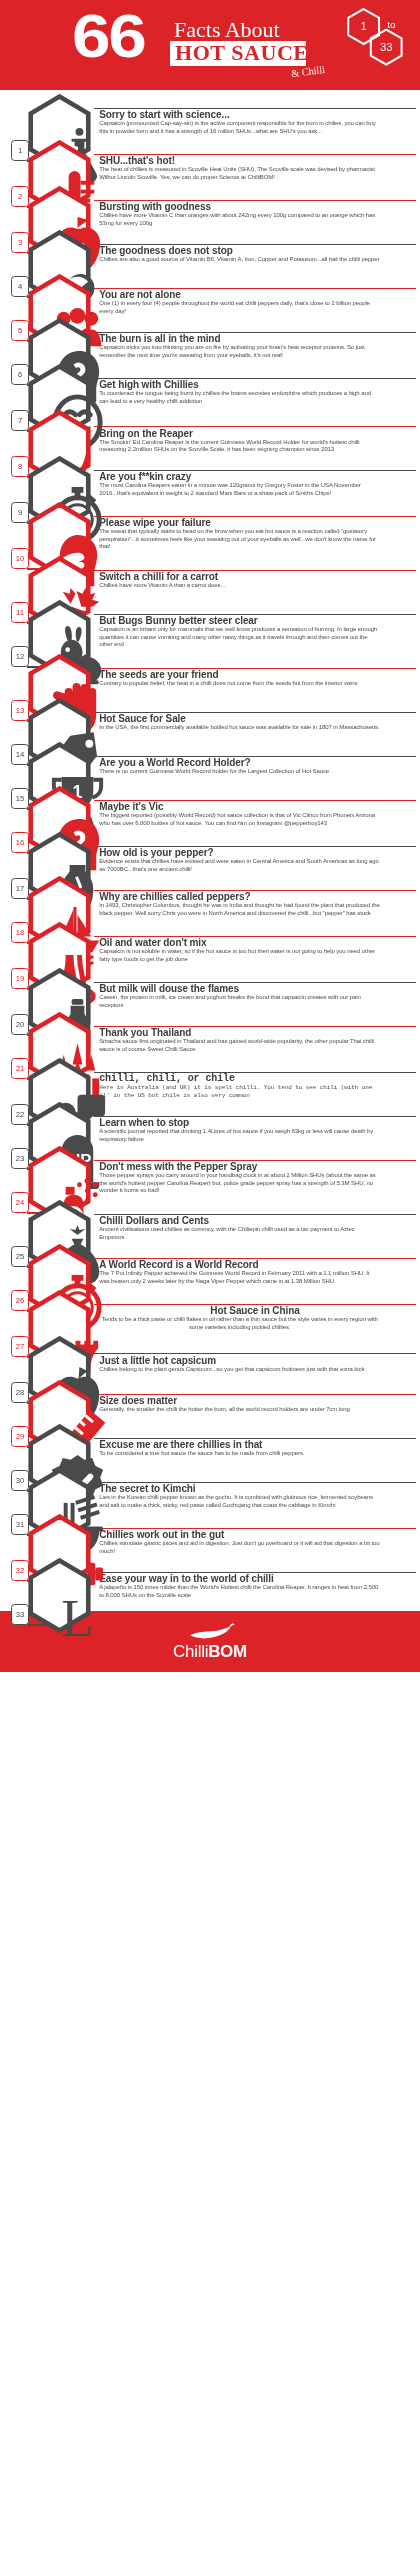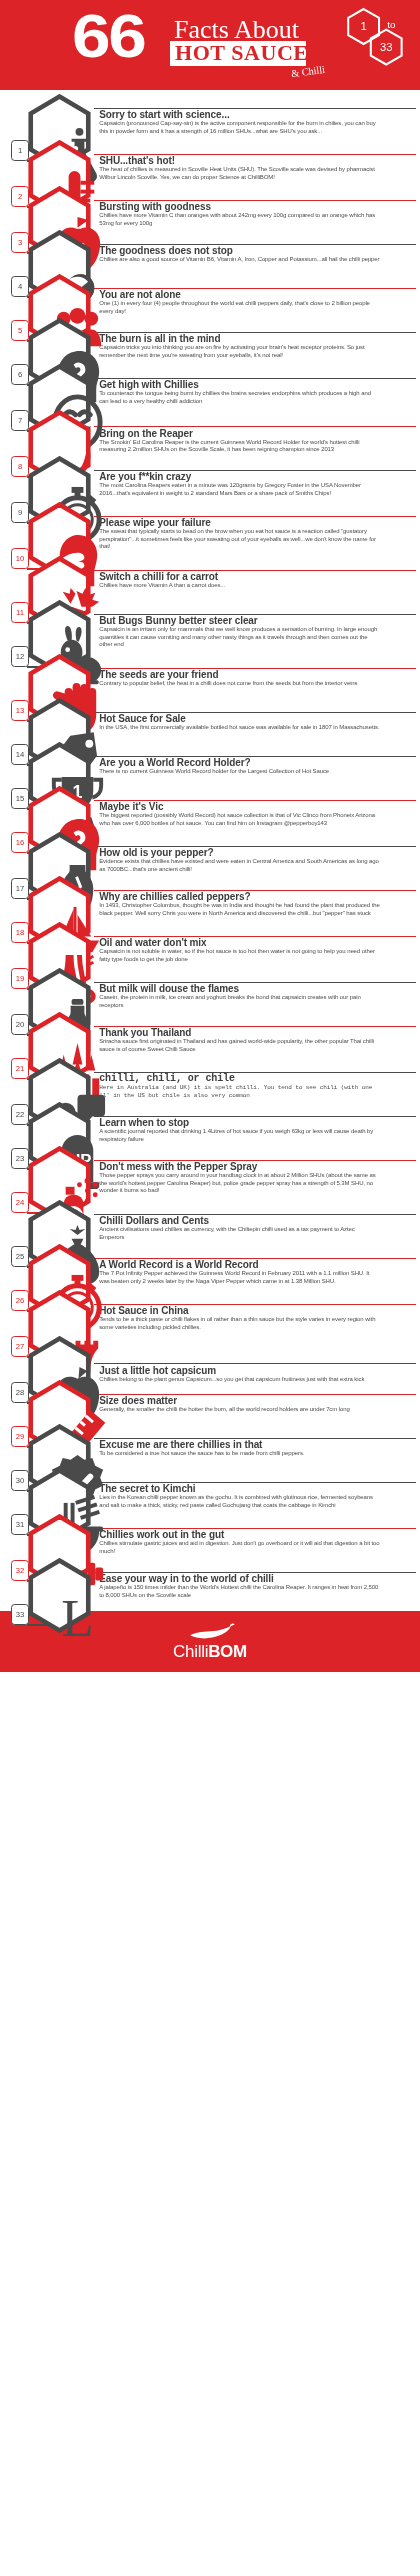--- a/index.html
+++ b/index.html
@@ -32,21 +32,21 @@
     color: #ffffff;
     letter-spacing: -2.1px;
     font-family: "Liberation Sans", sans-serif;
     transform: scaleX(1.12);
     transform-origin: left top;
   }
   .facts-about {
     position: absolute;
     left: 174px;
     top: 19.6px;
-    font-size: 26px;
+    font-size: 22px;
     line-height: 19.6px;
     color: #ffffff;
     font-family: "Liberation Serif", serif;
     letter-spacing: 0px;
   }
   .hot-sauce-box {
     position: absolute;
     left: 170px;
     top: 41px;
     background: #ffffff;
@@ -915,21 +915,21 @@
           <svg viewBox="0 0 130 146" aria-hidden="true">
     <polygon points="65,5 121,38 121,108 65,141 9,108 9,38" fill="#ffffff" stroke="#DC2328" stroke-width="9" stroke-linejoin="miter"></polygon>
   </svg>
           <svg viewBox="0 0 68 64" width="31" height="30" style="position:absolute;left:18px;top:23px;">
             <path d="M12 30 l8 -8 l0 6 l8 -4 l0 30 l-10 0 l0 -20 z" fill="#DC2328"></path>
               <path d="M32 22 h5 v4 h4 v-4 h5 v4 h4 v-4 h5 v8 c-6 6 -8 14 -8 24 l-10 0 c0 -12 2 -20 -5 -26 z" fill="#DC2328"></path>
               <path d="M28 30 c-5 4 -8 10 -8 24 l8 0 c0 -12 2 -18 6 -22 z" fill="#DC2328"></path>
           </svg>
         </div>
       </div>
-      <div class="fact-text" style="margin-top: 17.5px; margin-left: 27px;">
+      <div class="fact-text" style="margin-top: 17.5px; margin-left: 27px; text-align: center;">
         <div class="rule"></div>
         <div class="fact-title">Hot Sauce in China</div>
         <div class="fact-body">Tends to be a thick paste or chilli flakes in oil rather than a thin sauce but the style varies in every region with some varieties including pickled chillies.</div>
       </div>
     </div>
     </div>
     <div class="fact" style="height: 44px;">
     <div class="num-chip" style="top: 50px;">
       <span>28</span>
     </div>
@@ -940,21 +940,21 @@
           <svg viewBox="0 0 130 146" aria-hidden="true">
     <polygon points="65,5 121,38 121,108 65,141 9,108 9,38" fill="#ffffff" stroke="#4a4a4a" stroke-width="9" stroke-linejoin="miter"></polygon>
   </svg>
           <svg viewBox="0 0 68 64" width="31" height="30" style="position:absolute;left:18px;top:23px;">
             <path d="M34 14 c-12 -6 -22 2 -22 16 c0 16 10 28 16 28 c3 0 4 -3 6 -3 c2 0 3 3 6 3 c6 0 16 -12 16 -28 c0 -14 -10 -22 -22 -16 z" fill="#4a4a4a"></path>
               <path d="M35 14 l1 -12 l8 4 z" fill="#4a4a4a"></path>
               <path d="M24 26 c-3 6 -3 18 1 26" fill="none" stroke="#fff" stroke-width="3"></path>
           </svg>
         </div>
       </div>
-      <div class="fact-text" style="margin-top: 31px; margin-left: 27px;">
+      <div class="fact-text" style="margin-top: 21px; margin-left: 27px;">
         <div class="rule"></div>
         <div class="fact-title">Just a little hot capsicum</div>
         <div class="fact-body">Chillies belong to the plant genus Capsicum...so you get that capsicum fruitiness just with that extra kick</div>
       </div>
     </div>
     </div>
     <div class="fact red" style="height: 44px;">
     <div class="num-chip" style="top: 50px;">
       <span>29</span>
     </div>

